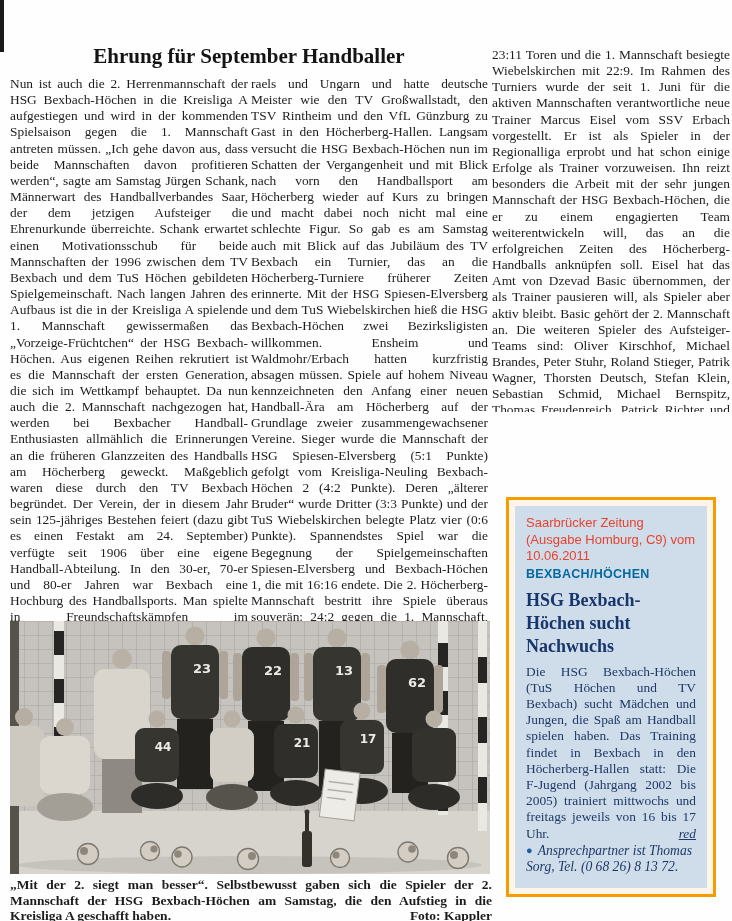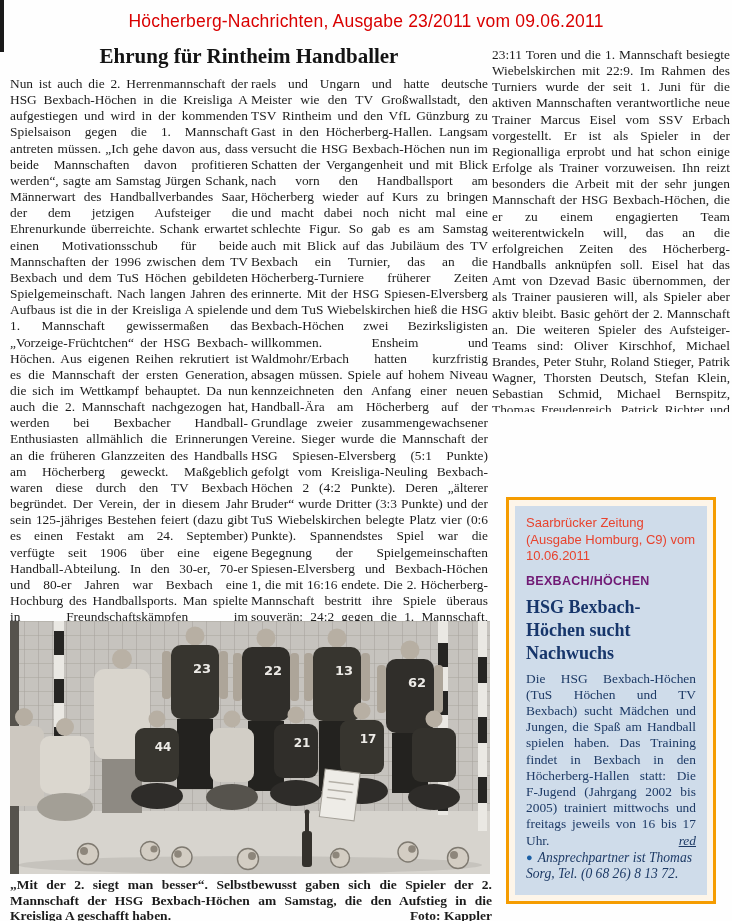--- a/index.html
+++ b/index.html
@@ -35,21 +35,21 @@
     position:absolute;left:506px;top:497px;width:210px;box-sizing:border-box;
     border:3px solid #f59c00;background:#fdf5e9;padding:6px;
   }
   .clip-panel{background:#cfdcea;padding:9px 11px 12px 11px;}
   .clip-source{
     font-family:"Liberation Sans",sans-serif;font-size:13px;line-height:16.5px;
     color:#e8432e;
   }
   .clip-kicker{
     font-family:"Liberation Sans",sans-serif;font-size:12.5px;font-weight:bold;
-    color:#701a75;margin-top:9px;letter-spacing:.3px;
+    color:#0369a1;margin-top:2px;letter-spacing:.3px;
   }
   .clip-headline{
     font-size:18px;line-height:23px;font-weight:bold;color:#17366b;margin-top:8px;
   }
   .clip-body{
     font-size:13.4px;line-height:16.2px;color:#1d3a66;text-align:justify;
     margin-top:6px;hyphens:auto;-webkit-hyphens:auto;
   }
   .clip-signoff{float:right;font-style:italic;padding-left:8px;text-decoration:underline;}
   .clip-contact{
@@ -61,23 +61,22 @@
     font-family:"DejaVu Sans",sans-serif;font-weight:bold;fill:#edebe7;
   }
 </style>
 </head>
 <body>
 
 <div id="page">
 
   <div class="scan-edge"></div>
 
-  <div class="masthead">Höcherberg-Nachrichten, Ausgabe 23/2011 vom 09.06.2011</div>
-
-  <div class="article-headline">Ehrung für Rintheim Handballer</div>
+
+  <div class="article-headline">Ehrung für September Handballer</div>
 
   <div class="col col-1">Nun ist auch die 2. Herrenmannschaft der HSG Bexbach-Höchen in die Kreisliga A aufgestiegen und wird in der kommenden Spielsaison gegen die 1. Mannschaft antreten müssen. „Ich gehe davon aus, dass beide Mannschaften davon profitieren werden“, sagte am Samstag Jürgen Schank, Männerwart des Handballverbandes Saar, der dem jetzigen Aufsteiger die Ehrenurkunde überreichte. Schank erwartet einen Motivationsschub für beide Mannschaften der 1996 zwischen dem TV Bexbach und dem TuS Höchen gebildeten Spielgemeinschaft. Nach langen Jahren des Aufbaus ist die in der Kreisliga A spielende 1. Mannschaft gewissermaßen das „Vorzeige-Früchtchen“ der HSG Bexbach-Höchen. Aus eigenen Reihen rekrutiert ist es die Mannschaft der ersten Generation, die sich im Wettkampf behauptet. Da nun auch die 2. Mannschaft nachgezogen hat, werden bei Bexbacher Handball-Enthusiasten allmählich die Erinnerungen an die früheren Glanzzeiten des Handballs am Höcherberg geweckt. Maßgeblich waren diese durch den TV Bexbach begründet. Der Verein, der in diesem Jahr sein 125-jähriges Bestehen feiert (dazu gibt es einen Festakt am 24. September) verfügte seit 1906 über eine eigene Handball-Abteilung. In den 30-er, 70-er und 80-er Jahren war Bexbach eine Hochburg des Handballsports. Man spielte in Freundschaftskämpfen im internationalen Sportaustausch sogar gegen Mannschaften der DDR, Luxemburgs, Portugals, Is-</div>
   <div class="col col-2">raels und Ungarn und hatte deutsche Meister wie den TV Großwallstadt, den TSV Rintheim und den VfL Günzburg zu Gast in den Höcherberg-Hallen. Langsam versucht die HSG Bexbach-Höchen nun im Schatten der Vergangenheit und mit Blick nach vorn den Handballsport am Höcherberg wieder auf Kurs zu bringen und macht dabei noch nicht mal eine schlechte Figur. So gab es am Samstag auch mit Blick auf das Jubiläum des TV Bexbach ein Turnier, das an die Höcherberg-Turniere früherer Zeiten erinnerte. Mit der HSG Spiesen-Elversberg und dem TuS Wiebelskirchen hieß die HSG Bexbach-Höchen zwei Bezirksligisten willkommen. Ensheim und Waldmohr/Erbach hatten kurzfristig absagen müssen. Spiele auf hohem Niveau kennzeichneten den Anfang einer neuen Handball-Ära am Höcherberg auf der Grundlage zweier zusammengewachsener Vereine. Sieger wurde die Mannschaft der HSG Spiesen-Elversberg (5:1 Punkte) gefolgt vom Kreisliga-Neuling Bexbach-Höchen 2 (4:2 Punkte). Deren „älterer Bruder“ wurde Dritter (3:3 Punkte) und der TuS Wiebelskirchen belegte Platz vier (0:6 Punkte). Spannendstes Spiel war die Begegnung der Spielgemeinschaften Spiesen-Elversberg und Bexbach-Höchen 1, die mit 16:16 endete. Die 2. Höcherberg-Mannschaft bestritt ihre Spiele überaus souverän: 24:2 gegen die 1. Mannschaft, 22:13 gegen Spiesen-Elversberg und 23:10 gegen Wiebelskirchen. Die Begegnung Spiesen-Wiebelskirchen endete mit</div>
   <div class="col col-3"><span>23:11 Toren und die 1. Mannschaft besiegte Wiebelskirchen mit 22:9. Im Rahmen des Turniers wurde der seit 1. Juni für die aktiven Mannschaften verantwortliche neue Trainer Marcus Eisel vom SSV Erbach vorgestellt. Er ist als Spieler in der Regionalliga erprobt und hat schon einige Erfolge als Trainer vorzuweisen. Ihn reizt besonders die Arbeit mit der sehr jungen Mannschaft der HSG Bexbach-Höchen, die er zu einem engagierten Team weiterentwickeln will, das an die erfolgreichen Zeiten des Höcherberg-Handballs anknüpfen soll. Eisel hat das Amt von Dzevad Basic übernommen, der als Trainer pausieren will, als Spieler aber aktiv bleibt. Basic gehört der 2. Mannschaft an. Die weiteren Spieler des Aufsteiger-Teams sind: Oliver Kirschhof, Michael Brandes, Peter Stuhr, Roland Stieger, Patrik Wagner, Thorsten Deutsch, Stefan Klein, Sebastian Schmid, Michael Bernspitz, Thomas Freudenreich, Patrick Richter und Patrick Herz.</span></div>
 
   <div class="photo-wrap">
     <svg width="480" height="253" viewBox="0 0 480 253">
       <defs>
         <pattern id="net" width="14" height="14" patternUnits="userSpaceOnUse">
           <path d="M0 0 H14 M0 0 V14" stroke="#97928a" stroke-width="1.1" fill="none" opacity="0.65"></path>

